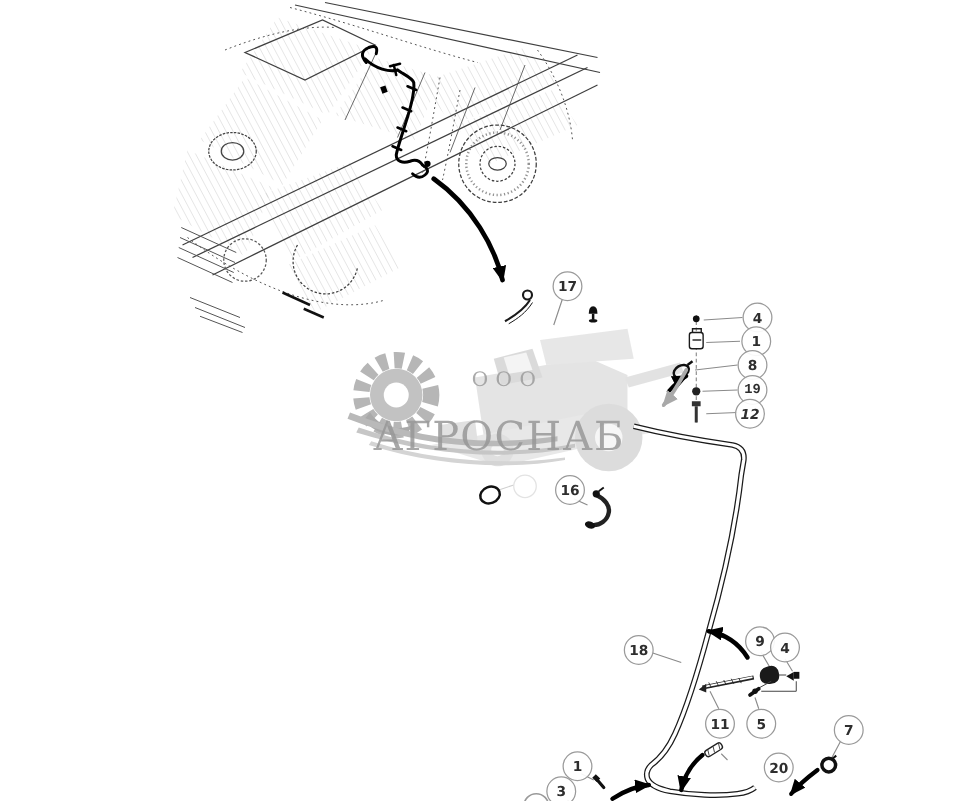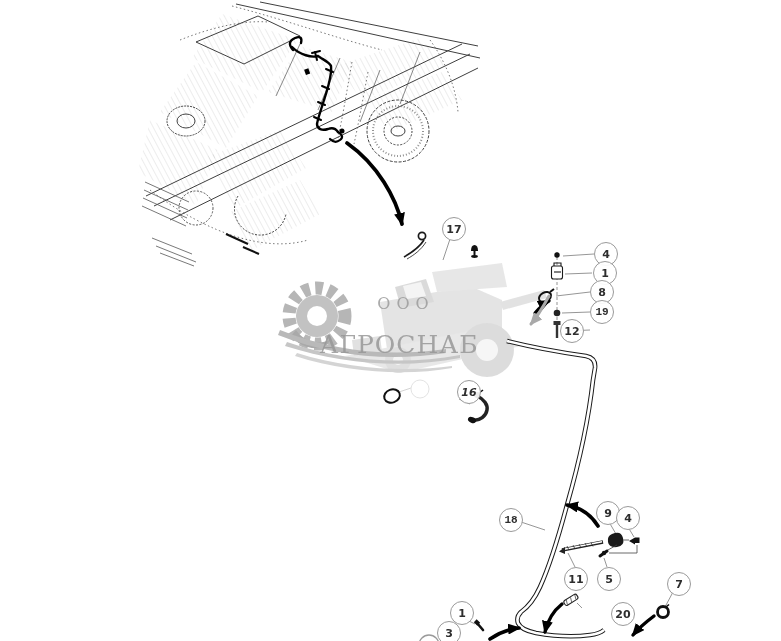--- a/index.html
+++ b/index.html
@@ -9,21 +9,21 @@
   }
   .stage svg{position:absolute;left:0;top:0;}
   #wm-svg{z-index:0;}
   #art-svg{z-index:2;}
   .wm-text{
     position:absolute;z-index:1;color:#9c9c9c;
     font-family:"DejaVu Serif","Liberation Serif",serif;
     text-align:center;user-select:none;opacity:.85;
   }
   .wm-ooo{left:358px;top:294px;width:96px;font-size:16px;letter-spacing:6px;}
-  .wm-name{left:296px;top:330px;width:206px;font-size:25px;letter-spacing:1px;color:#989898;}
+  .wm-name{left:296px;top:330px;width:206px;font-size:32px;letter-spacing:1px;color:#989898;}
   #callout-layer{position:absolute;left:0;top:0;width:618px;height:641px;z-index:3;pointer-events:none;padding-left:44px;}
   .callout{
     position:absolute;width:22px;height:22px;margin-left:-11px;margin-top:-11px;
     border:1.4px solid #9a9a9a;border-radius:50%;background:rgba(255,255,255,.92);
     display:flex;align-items:center;justify-content:center;
     font-size:11px;font-weight:bold;color:#2e2e2e;line-height:1;
   }
 </style>
 </head>
 <body>
@@ -260,23 +260,23 @@
       <path d="M654,616 C646,622 638,629 633,635" stroke-width="3.4" marker-end="url(#ah)"></path>
     </g>
   </svg>
 
   <div id="callout-layer">
       <div class="callout" style="left: 453px; top: 228px;">17</div>
       <div class="callout" style="left: 605px; top: 253px;">4</div>
       <div class="callout" style="left: 604px; top: 272px;">1</div>
       <div class="callout" style="left: 601px; top: 291px;">8</div>
       <div class="callout" style="left: 601px; top: 311px; font-family: Liberation Mono, monospace;">19</div>
-      <div class="callout" style="left: 571px; top: 330px;">12</div>
-      <div class="callout" style="left: 468px; top: 391px; font-style: italic;">16</div>
-      <div class="callout" style="left: 510px; top: 519px; font-family: Liberation Mono, monospace;">18</div>
+      <div class="callout" style="left: 599px; top: 330px; font-style: italic;">12</div>
+      <div class="callout" style="left: 455px; top: 391px;">16</div>
+      <div class="callout" style="left: 510px; top: 519px;">18</div>
       <div class="callout" style="left: 607px; top: 512px;">9</div>
       <div class="callout" style="left: 627px; top: 517px;">4</div>
       <div class="callout" style="left: 575px; top: 578px;">11</div>
       <div class="callout" style="left: 608px; top: 578px;">5</div>
       <div class="callout" style="left: 591px; top: 613px; margin-left: 20px;">20</div>
       <div class="callout" style="left: 678px; top: 583px;">7</div>
       <div class="callout" style="left: 461px; top: 612px;">1</div>
       <div class="callout" style="left: 448px; top: 632px;">3</div>
     </div>
 

